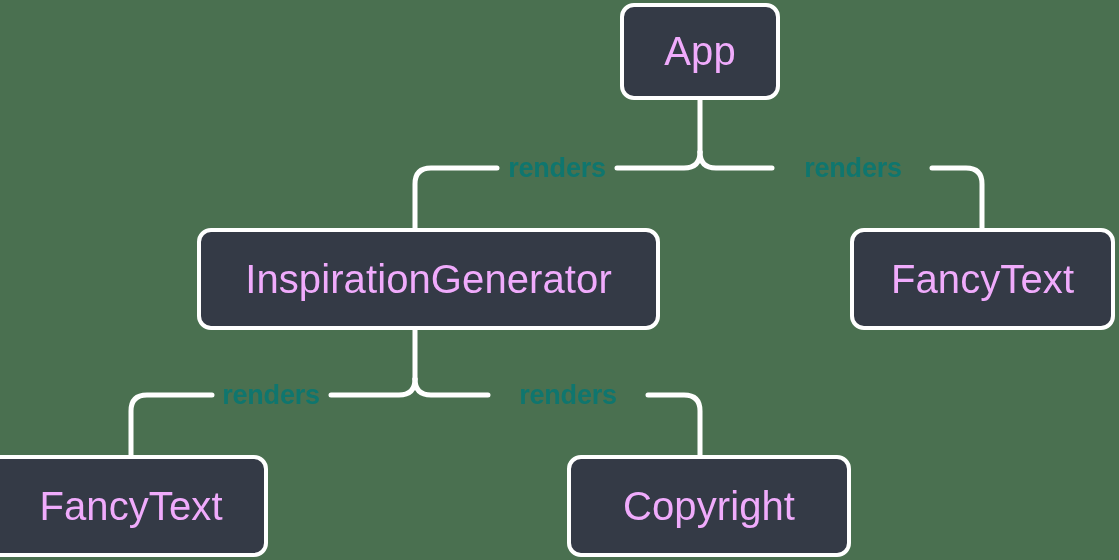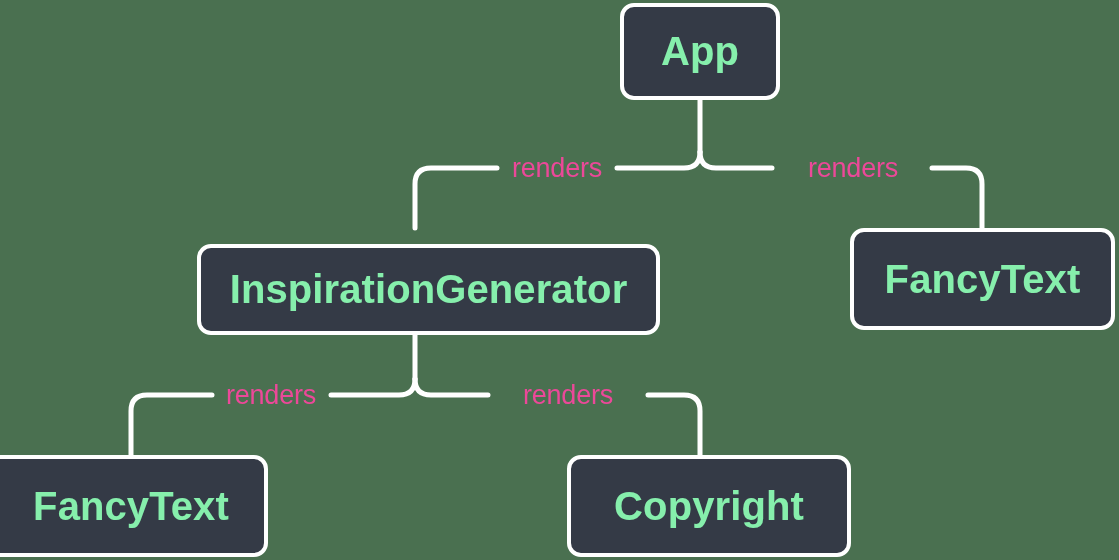--- a/index.html
+++ b/index.html
@@ -33,28 +33,28 @@
     border: 4px solid #ffffff;
     border-radius: 14px;
     display: flex;
     align-items: center;
     justify-content: center;
     color: #ffffff;
     letter-spacing: 0.1px;
     white-space: nowrap;
   }
   .node-label {
-    color: #86efac;
-    font-weight: 700;
+    color: #f0abfc;
+    font-weight: 400;
   }
   .edge-label {
     position: absolute;
-    color: #ec4899;
+    color: #0f766e;
     font-size: 27px;
-    font-weight: 400;
+    font-weight: 700;
     letter-spacing: -0.2px;
     white-space: nowrap;
     transform: translate(-50%, -50%);
     line-height: 1;
   }
 </style>
 </head>
 <body>
 
 <div id="canvas">
@@ -84,21 +84,21 @@
 
   <div class="edge-label" style="left:557px; top:168px;">renders</div>
   <div class="edge-label" style="left:853px; top:168px;">renders</div>
   <div class="edge-label" style="left:271px; top:395px;">renders</div>
   <div class="edge-label" style="left:568px; top:395px;">renders</div>
 
   <div class="node" style="left:620px; top:3px; width:160px; height:97px; font-size:40px;">
     <span class="node-label">App</span>
   </div>
 
-  <div class="node" style="left:197px; top:228px; width:463px; height:91px; font-size:40px;margin-top:16px;">
+  <div class="node" style="left:197px; top:228px; width:463px; height:102px; font-size:40px;">
     <span class="node-label">InspirationGenerator</span>
   </div>
 
   <div class="node" style="left:850px; top:228px; width:265px; height:102px; font-size:40px;">
     <span class="node-label">FancyText</span>
   </div>
 
   <div class="node" style="left:-28px; top:455px; width:296px; height:102px; font-size:40px;">
     <span class="node-label" style="margin-left:22px;">FancyText</span>
   </div>

